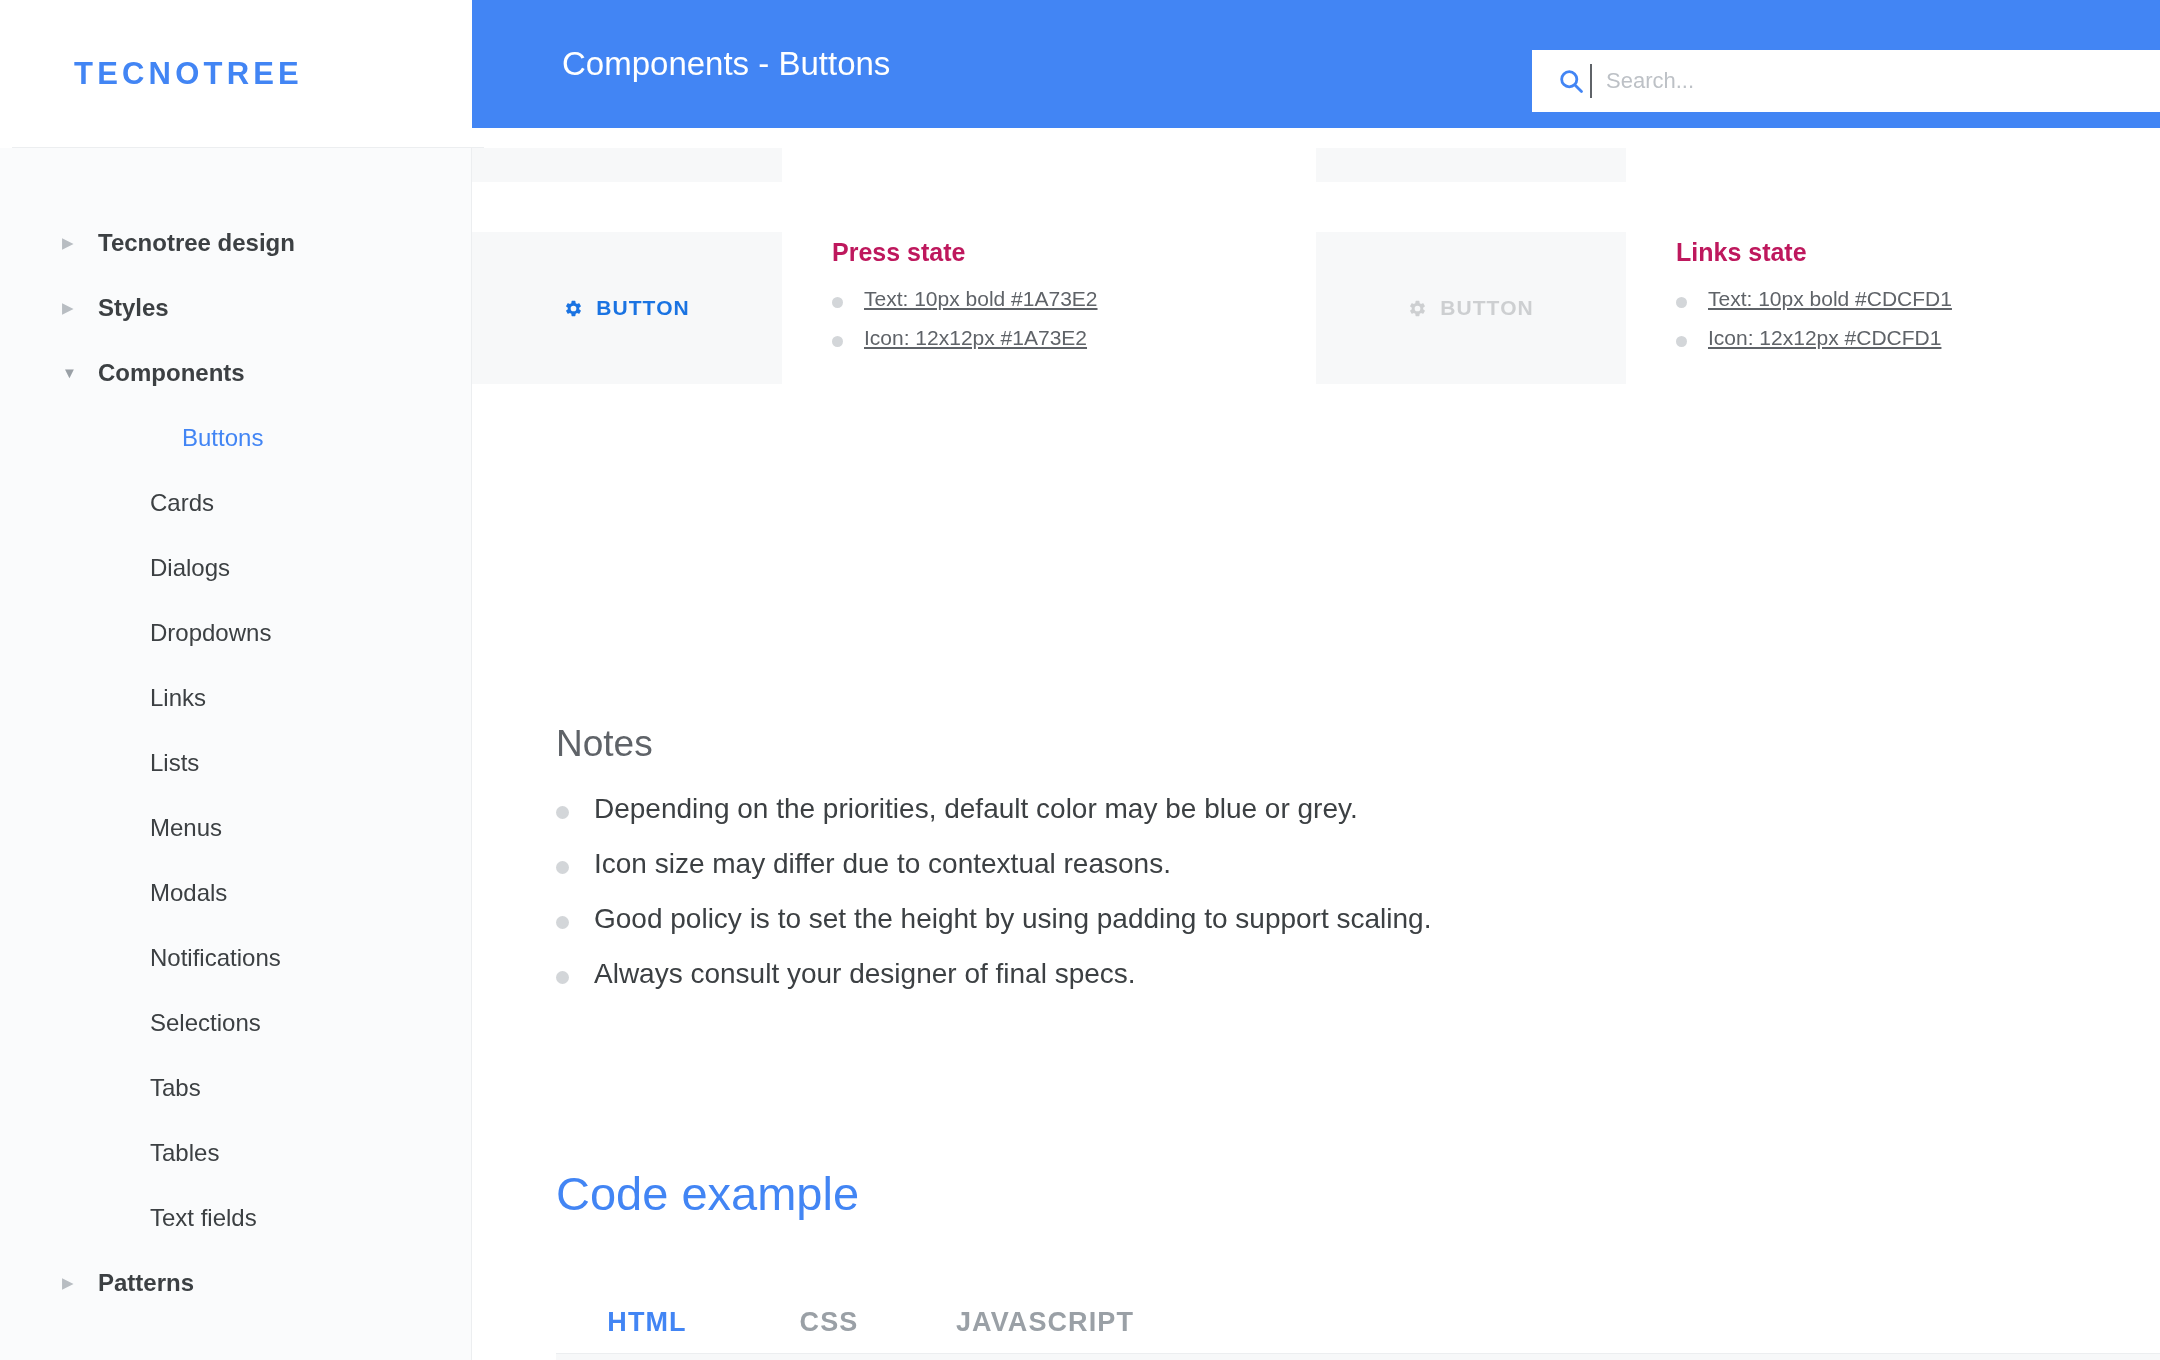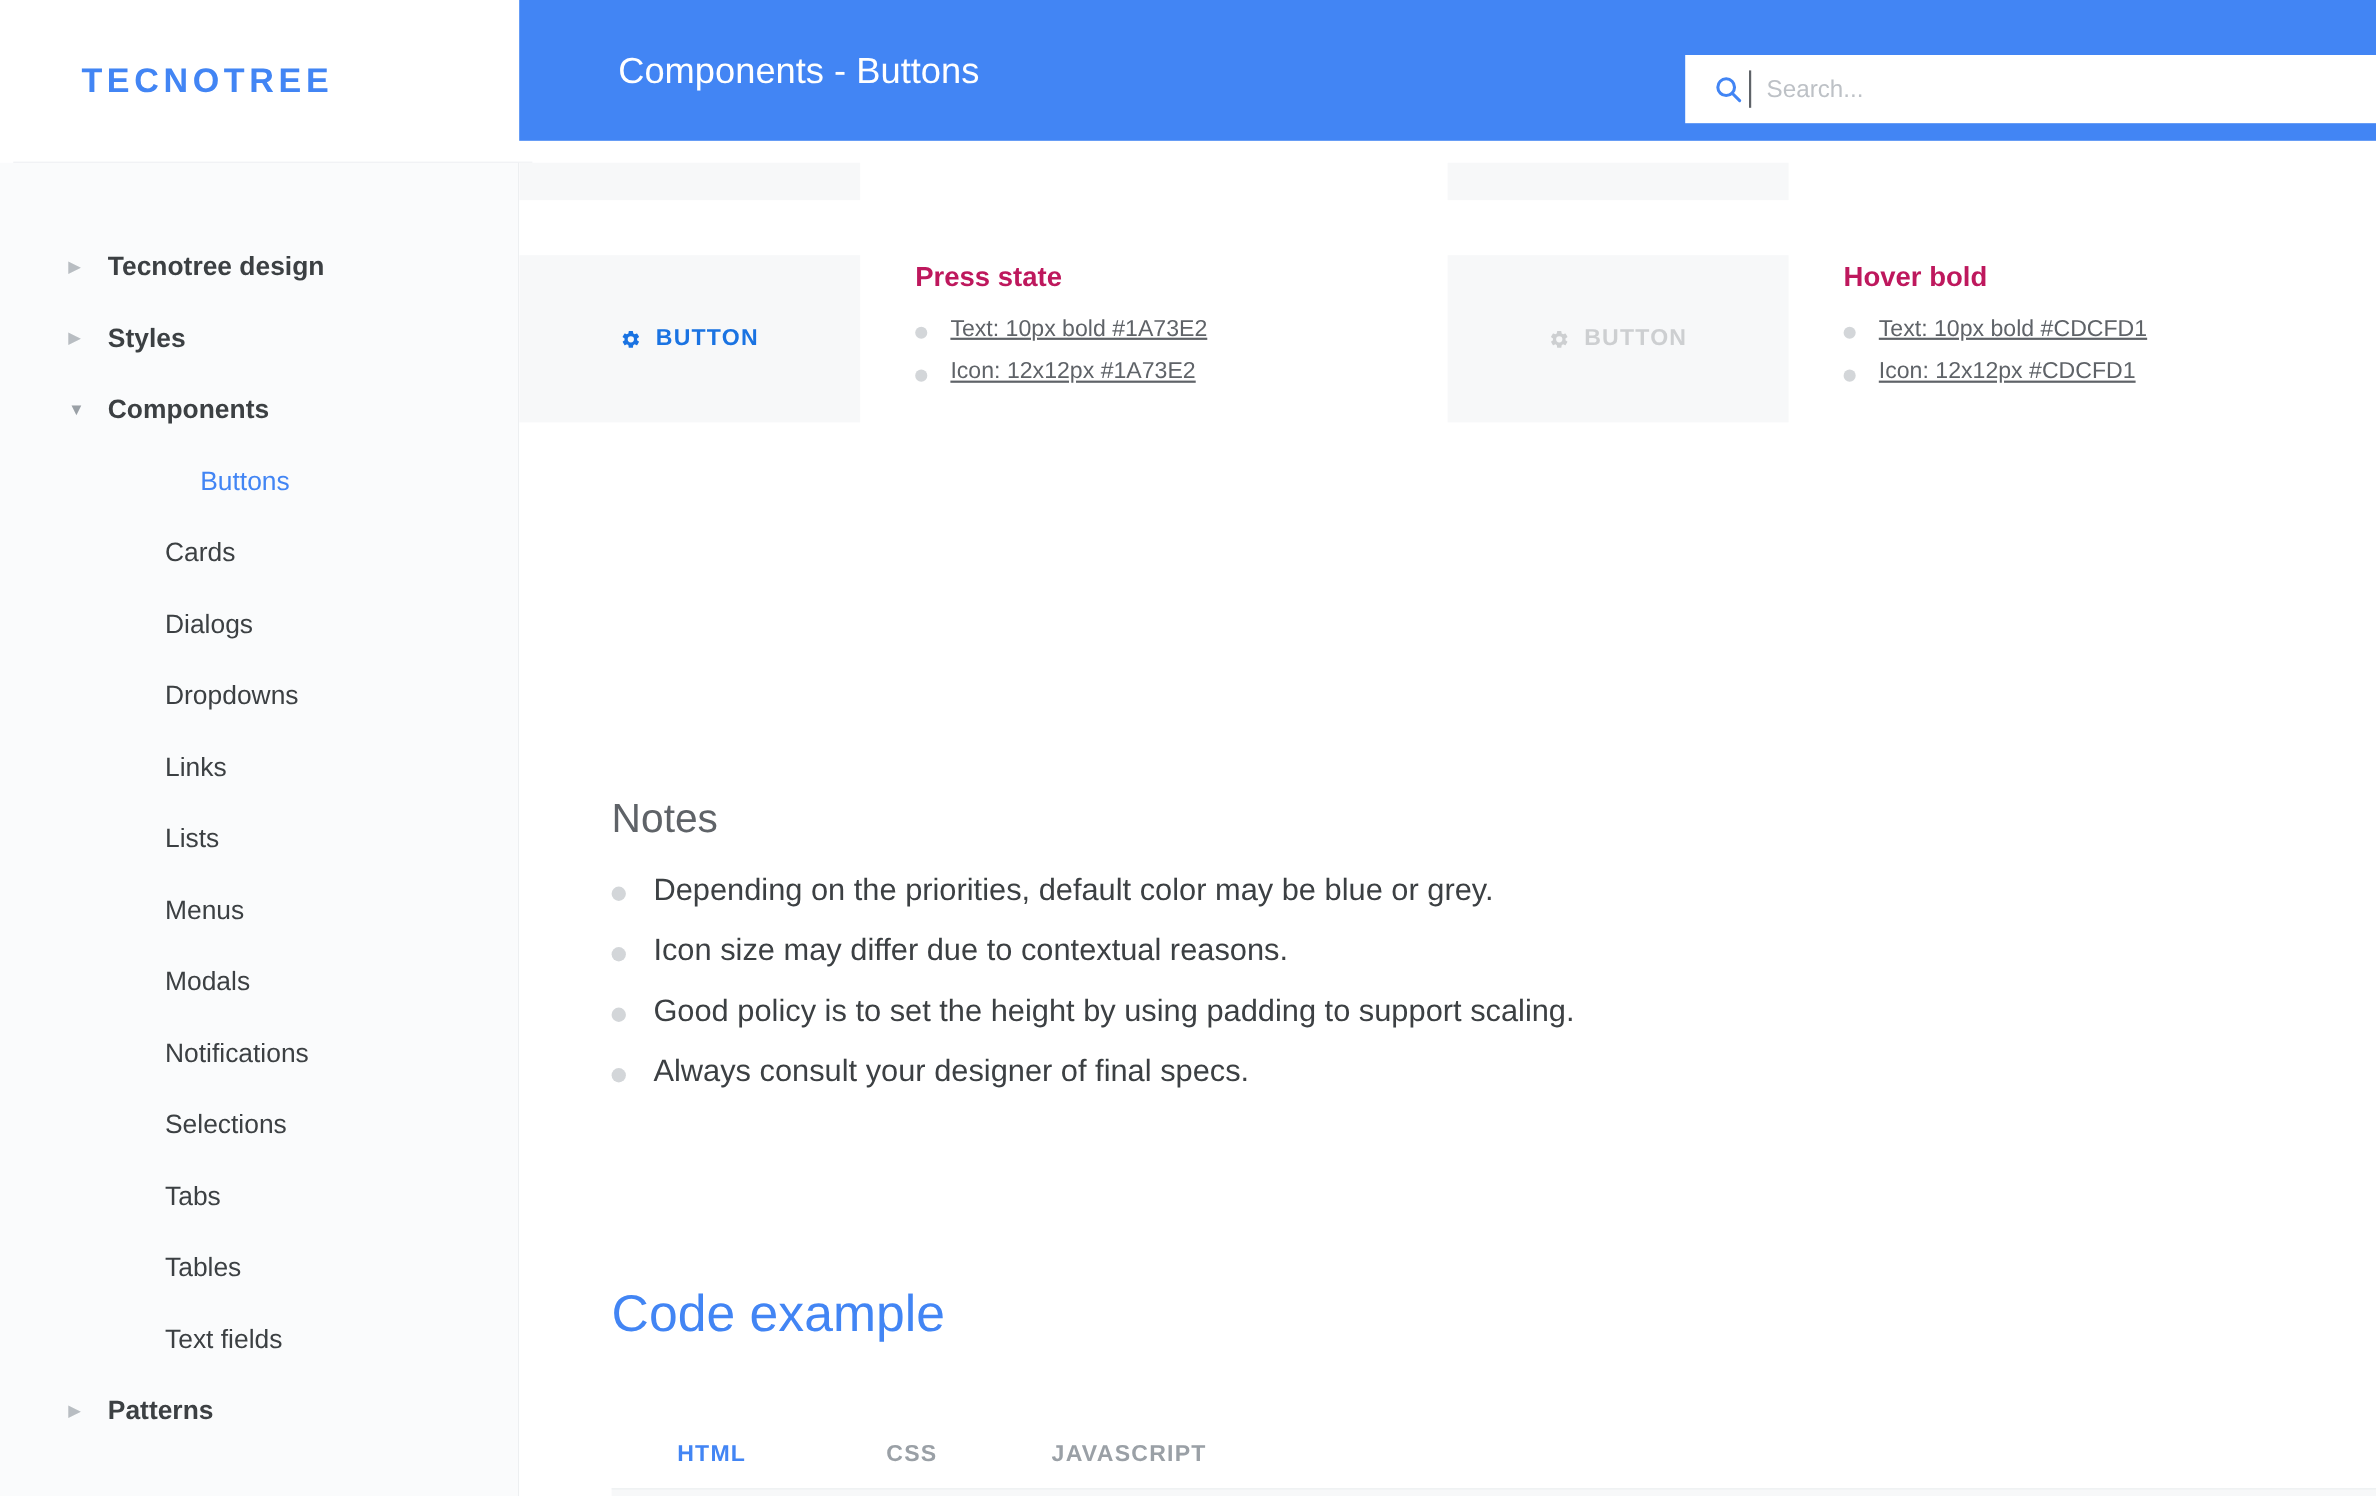--- a/index.html
+++ b/index.html
@@ -170,21 +170,21 @@
   .code-section { position: absolute; left: 0; top: 1018px; width: 1688px; }
   .code-heading {
     font-size: 47px; color: #4285F4; font-weight: normal;
     margin: 0 0 70px 0;
   }
   .code-tabs { display: flex; position: relative; }
   .code-tab {
     height: 62px;
     padding: 0 36px;
     display: flex; align-items: center; justify-content: center;
-    font-size: 21px; font-weight: bold; letter-spacing: 1.1px;
+    font-size: 27px; font-weight: bold; letter-spacing: 1.1px;
     color: #9aa0a6;
     cursor: pointer;
     min-width: 182px;
   }
   .code-tab.active { color: #4285F4; background: #ffffff; }
   .code-panel {
     width: 1623px;
     background: #f7f8f9;
     border-top: 1px solid #eceef0;
     padding-top: 26px;
@@ -337,21 +337,21 @@
           <span class="swatch-btn grey">
             <span class="gear">
               <svg width="19" height="19" viewBox="0 0 24 24" fill="currentColor">
                 <path d="M19.14 12.94a7.07 7.07 0 000-1.88l2.03-1.58a.5.5 0 00.12-.64l-1.92-3.32a.5.5 0 00-.6-.22l-2.39.96a7.03 7.03 0 00-1.62-.94l-.36-2.54a.5.5 0 00-.5-.42h-3.84a.5.5 0 00-.5.42l-.36 2.54c-.58.24-1.12.56-1.62.94l-2.39-.96a.5.5 0 00-.6.22L2.67 8.84a.5.5 0 00.12.64l2.03 1.58a7.07 7.07 0 000 1.88l-2.03 1.58a.5.5 0 00-.12.64l1.92 3.32c.13.22.39.3.6.22l2.39-.96c.5.38 1.04.7 1.62.94l.36 2.54c.04.24.25.42.5.42h3.84c.25 0 .46-.18.5-.42l.36-2.54c.58-.24 1.12-.56 1.62-.94l2.39.96c.22.08.47 0 .6-.22l1.92-3.32a.5.5 0 00-.12-.64l-2.03-1.58zM12 15.6A3.6 3.6 0 1112 8.4a3.6 3.6 0 010 7.2z"></path>
               </svg>
             </span>
             <span>BUTTON</span>
           </span>
         </div>
         <div class="spec-text">
-          <div class="spec-title">Hover bold</div>
+          <div class="spec-title">Links state</div>
           <div class="spec-li">
             <span class="bullet"></span>
             <span class="spec-li-text">Text: 10px bold #CDCFD1</span>
           </div>
           <div class="spec-li">
             <span class="bullet"></span>
             <span class="spec-li-text">Icon: 12x12px #CDCFD1</span>
           </div>
         </div>
       </div>

